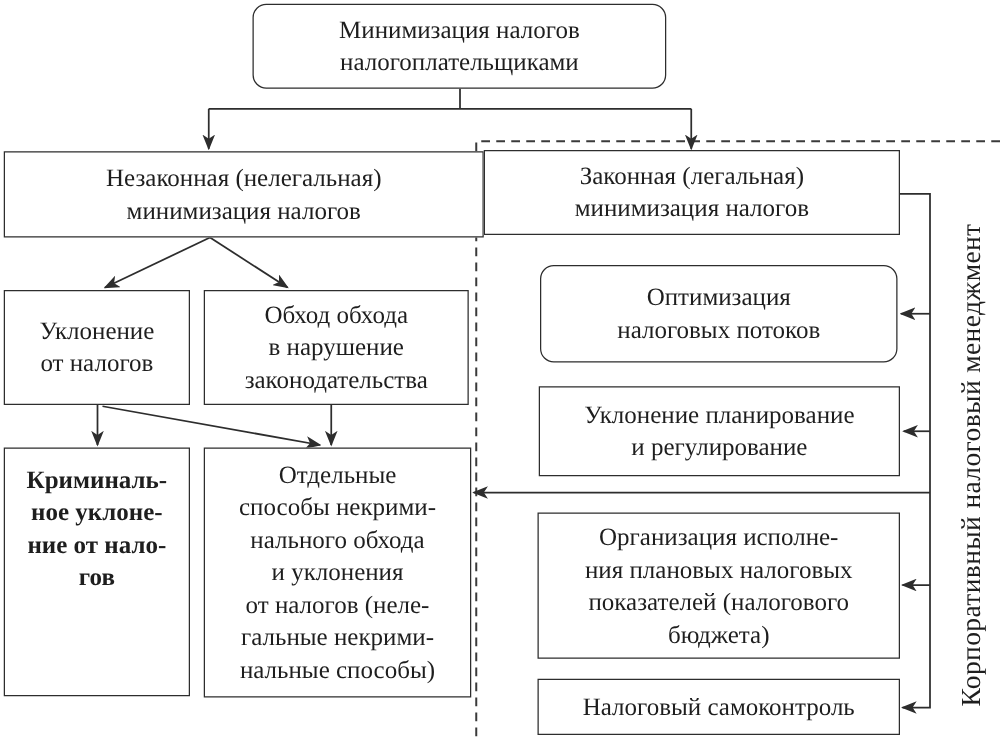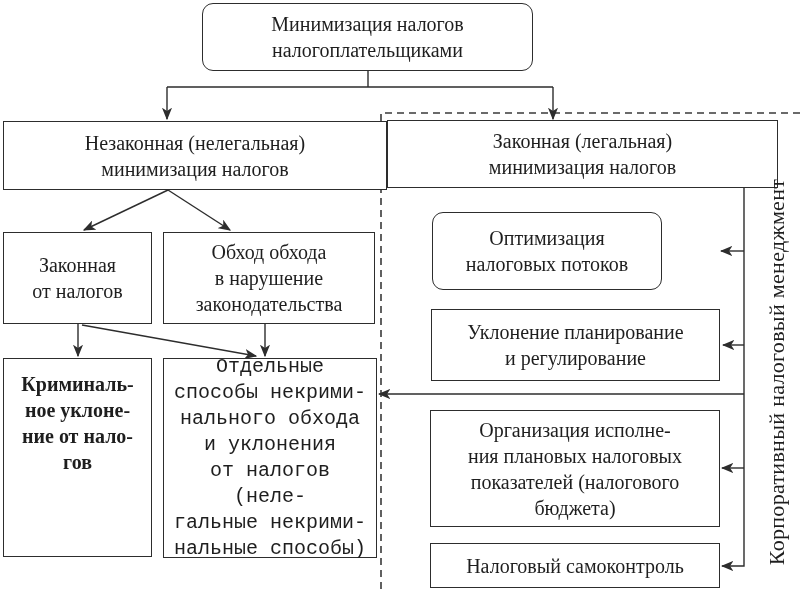--- a/index.html
+++ b/index.html
@@ -72,44 +72,44 @@
     <path d="M744,394 H379" fill="none" stroke="#2d2d2d" stroke-width="1.4" marker-end="url(#ah)"></path>
     <path d="M744,468 H722" fill="none" stroke="#2d2d2d" stroke-width="1.4" marker-end="url(#ah)"></path>
   </svg>
 
   <div class="box rounded" style="left:202px;top:3px;width:331px;height:68px;">Минимизация налогов
 налогоплательщиками</div>
 
   <div class="box" style="left:3px;top:121px;width:384px;height:69px;">Незаконная (нелегальная)
 минимизация налогов</div>
 
-  <div class="box" style="left:3px;top:232px;width:149px;height:92px;">Законная
+  <div class="box" style="left:3px;top:232px;width:149px;height:92px;">Уклонение
 от налогов</div>
 
   <div class="box" style="left:163px;top:232px;width:212px;height:92px;">Обход обхода
 в нарушение
 законодательства</div>
 
   <div class="box align-top" style="left:3px;top:358px;width:149px;height:199px;">Криминаль-
 ное уклоне-
 ние от нало-
 гов</div>
 
-  <div class="box" style="left:163px;top:358px;width:214px;height:200px;font-family:Liberation Mono, monospace;">Отдельные
+  <div class="box" style="left:163px;top:358px;width:214px;height:200px;">Отдельные
 способы некрими-
 нального обхода
 и уклонения
 от налогов (неле-
 гальные некрими-
 нальные способы)</div>
 
-  <div class="box" style="left:387px;top:120px;width:391px;height:68px;">Законная (легальная)
+  <div class="box" style="left:387px;top:120px;width:333px;height:68px;">Законная (легальная)
 минимизация налогов</div>
 
-  <div class="box rounded" style="left:432px;top:212px;width:230px;height:78px;text-align:center;">Оптимизация
+  <div class="box rounded" style="left:432px;top:212px;width:286px;height:78px;text-align:center;">Оптимизация
 налоговых потоков</div>
 
   <div class="box" style="left:431px;top:309px;width:289px;height:72px;">Уклонение планирование
 и регулирование</div>
 
   <div class="box" style="left:430px;top:543px;width:290px;height:45px;">Налоговый самоконтроль</div>
 
   <div class="box" style="left:430px;top:410px;width:290px;height:117px;">Организация исполне-
 ния плановых налоговых
 показателей (налогового

